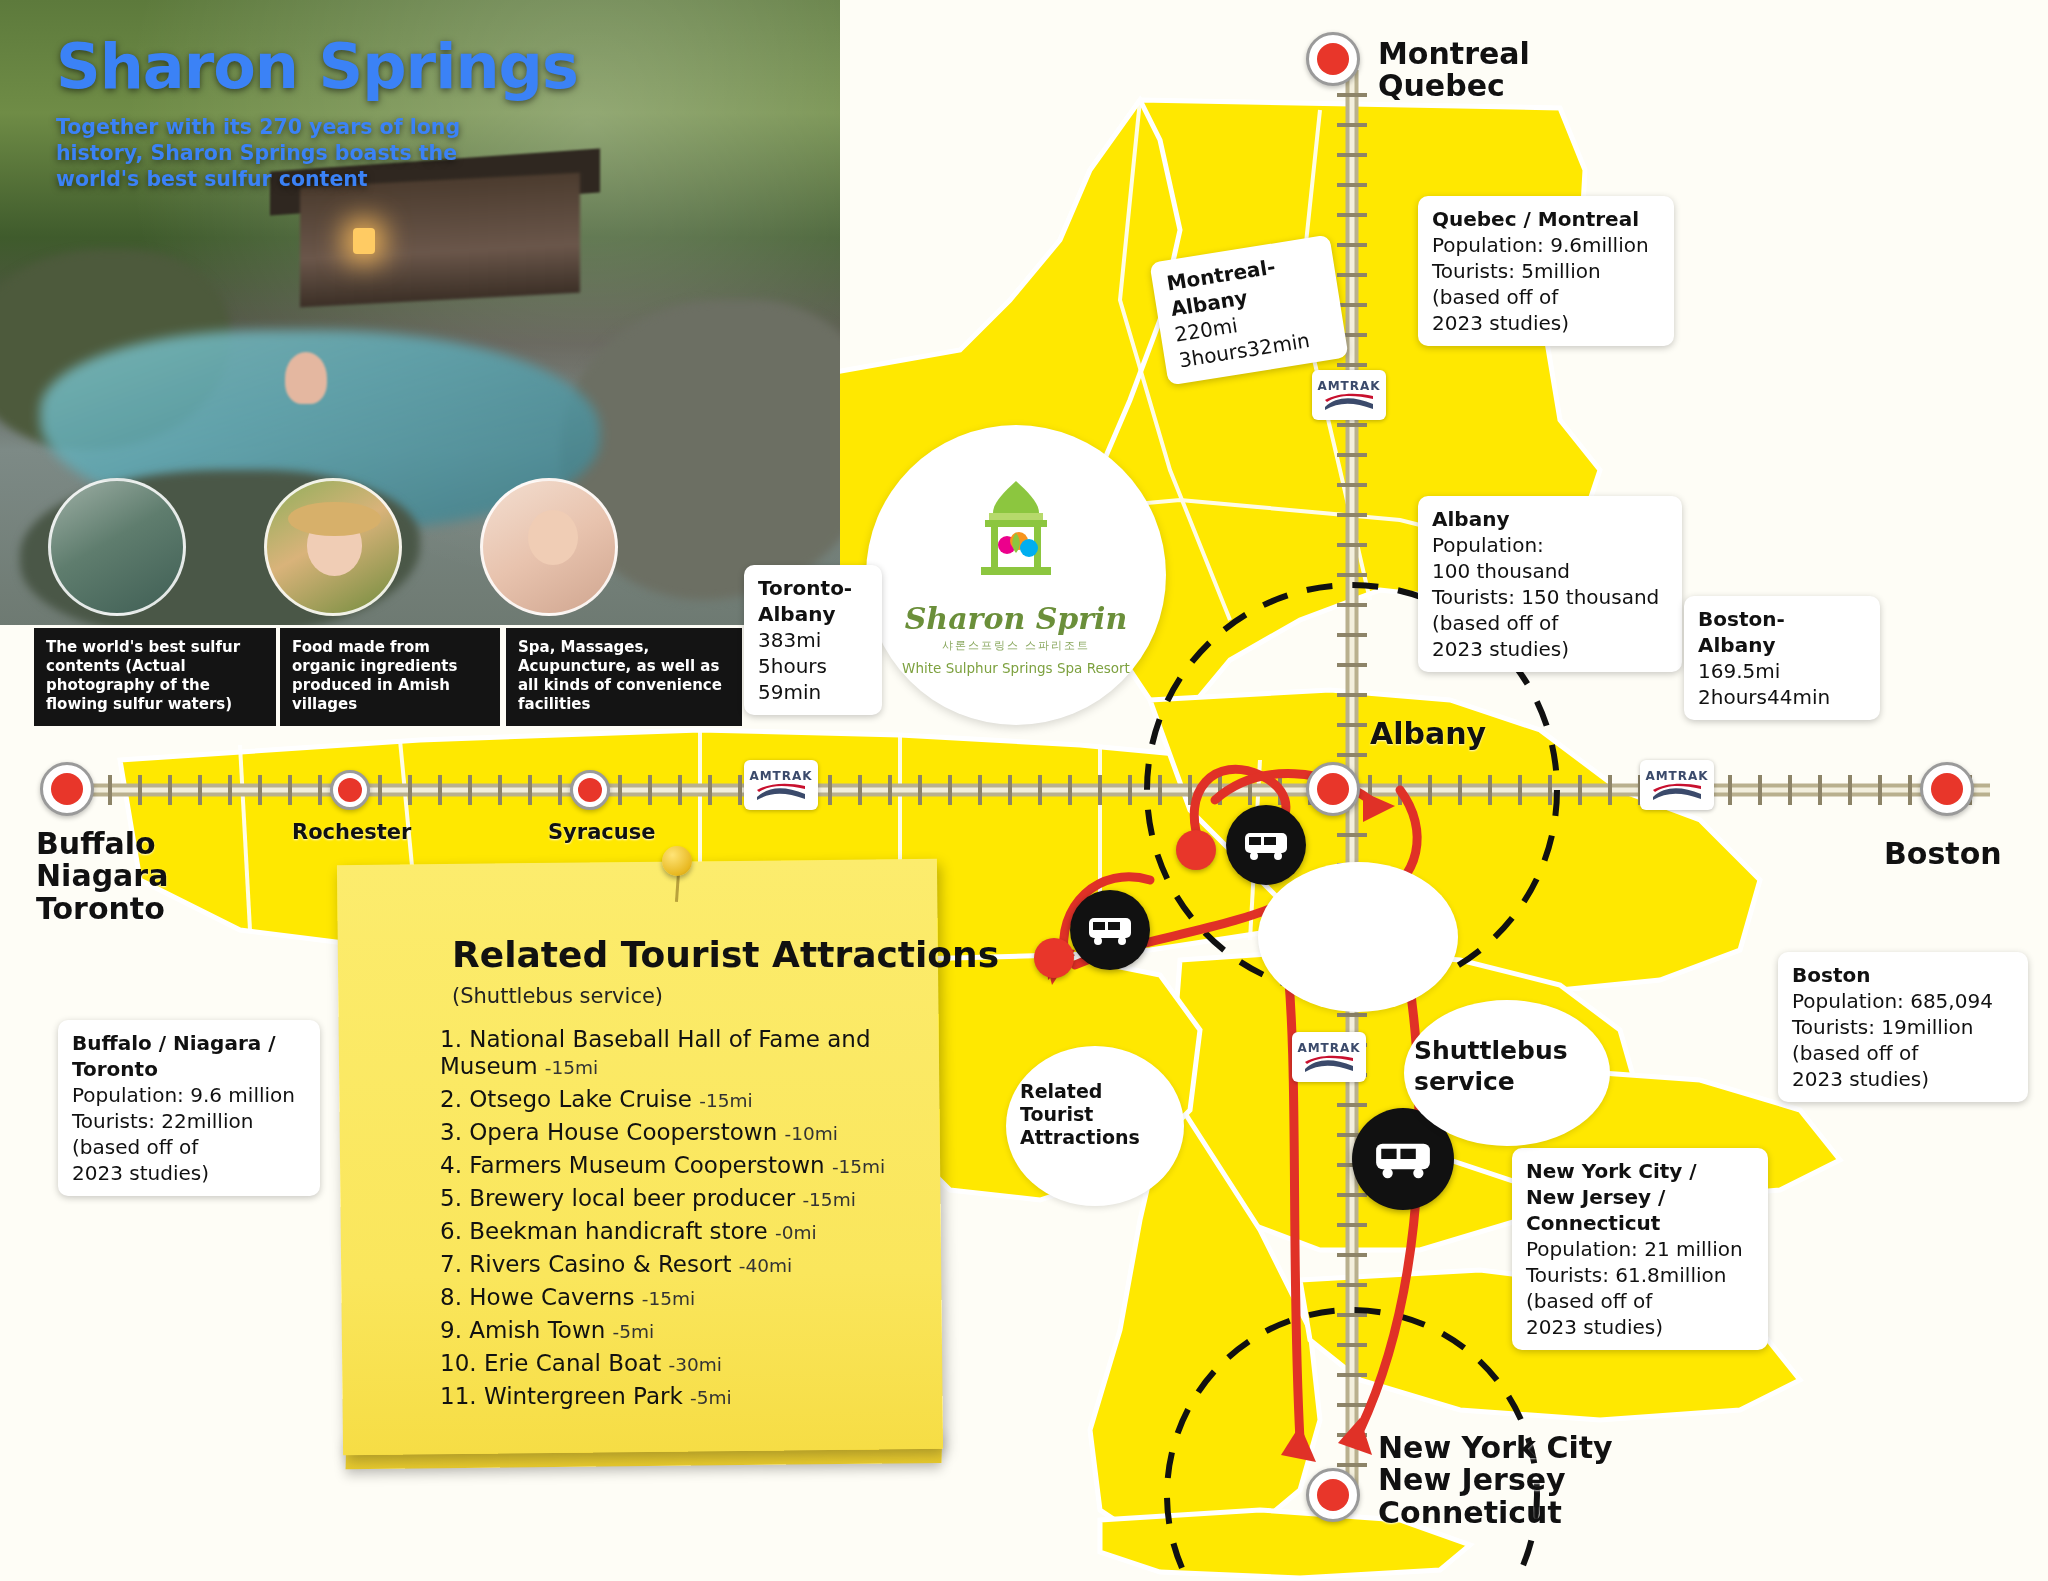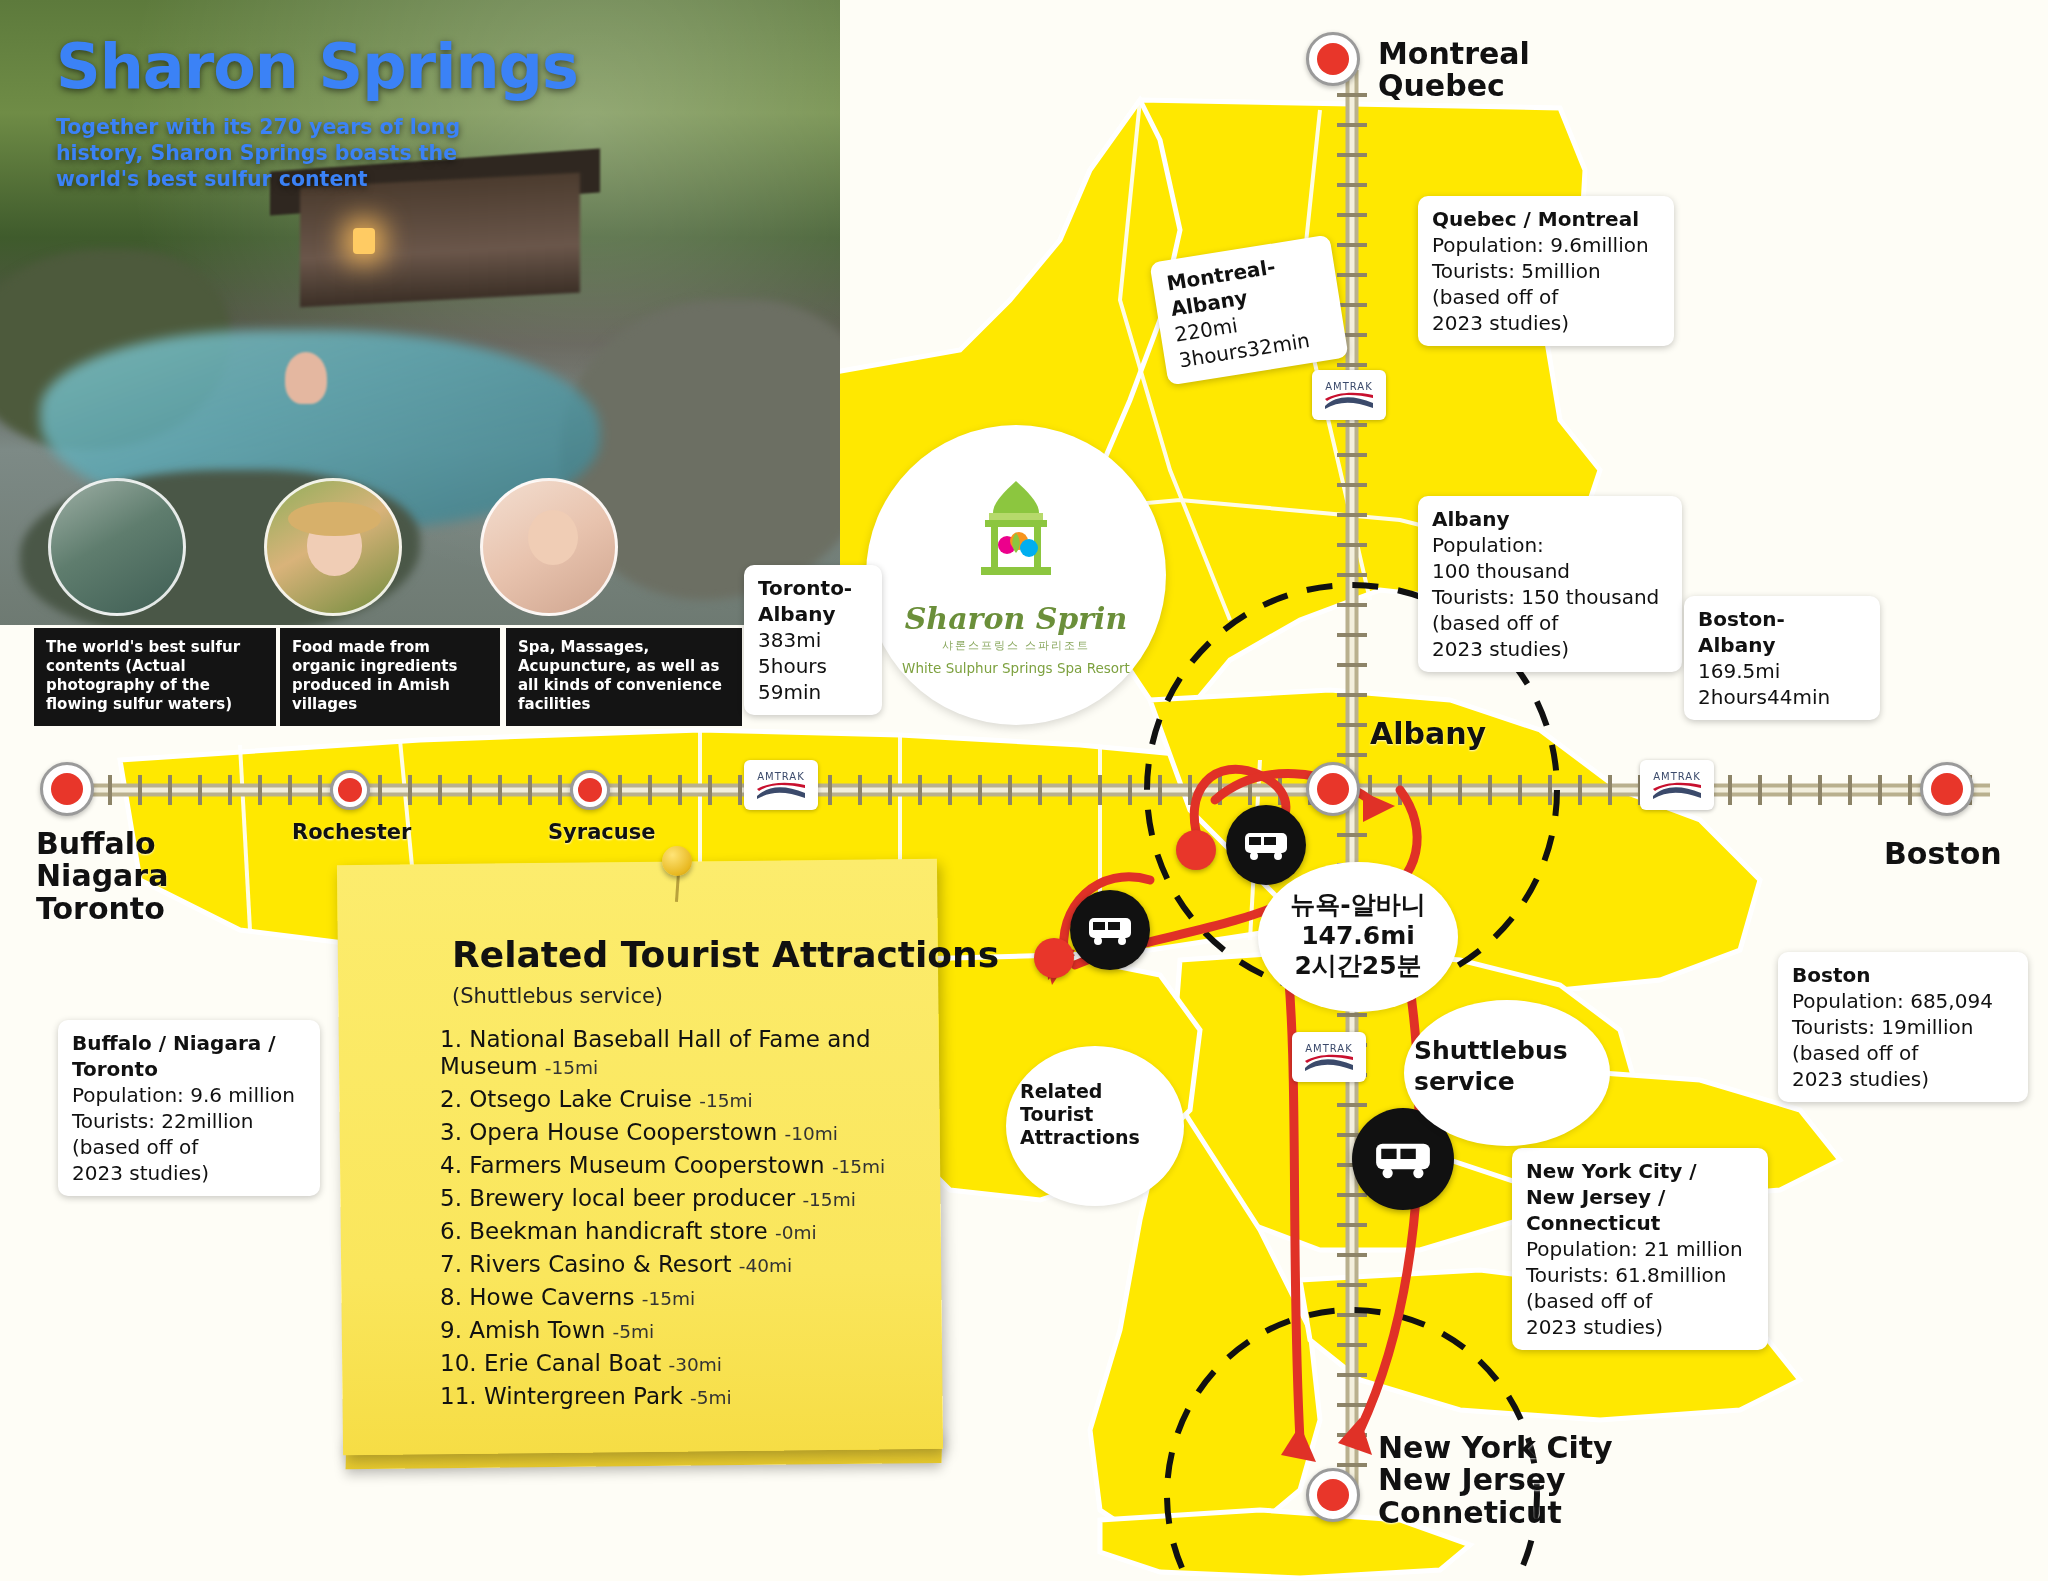--- a/index.html
+++ b/index.html
@@ -201,23 +201,23 @@
   .amtrak {
     position: absolute;
     width: 74px; height: 50px;
     background: #fff;
     border-radius: 6px;
     box-shadow: 0 1px 4px rgba(0,0,0,0.28);
     display: flex; flex-direction: column;
     align-items: center; justify-content: center;
   }
   .amtrak .word {
-    font-size: 10px;
+    font-size: 12px;
     letter-spacing: 1px;
-    font-weight: normal;
+    font-weight: bold;
     color: #3b4a6b;
     font-family: "DejaVu Sans", sans-serif;
   }
 
   
   .bus {
     position: absolute;
     border-radius: 50%;
     background: #111;
     display: flex; align-items: center; justify-content: center;
@@ -721,25 +721,20 @@
 
   <div class="callout" style="left:744px; top:565px; width:110px;">
     <div class="hdr line">Toronto-</div>
     <div class="hdr line">Albany</div>
     <div class="line">383mi</div>
     <div class="line">5hours</div>
     <div class="line">59min</div>
   </div>
 
   <div class="bubble" style="left:1258px; top:862px; width:200px; height:150px;"></div>
-  <div class="bubble-text" style="left:1266px; top:890px; width:184px; font-size:25px;">
-    <div>뉴욕-알바니</div>
-    <div>147.6mi</div>
-    <div>2시간25분</div>
-  </div>
 
   <div class="bubble" style="left:1404px; top:1000px; width:206px; height:146px;"></div>
   <div class="bubble-text" style="left:1414px; top:1036px; width:188px; font-size:25px; text-align:left;">
     <div>Shuttlebus</div>
     <div>service</div>
   </div>
 
   <div class="bubble" style="left:1006px; top:1046px; width:178px; height:160px;"></div>
   <div class="bubble-text" style="left:1020px; top:1080px; width:156px; font-size:19px; text-align:left;">
     <div>Related</div>

